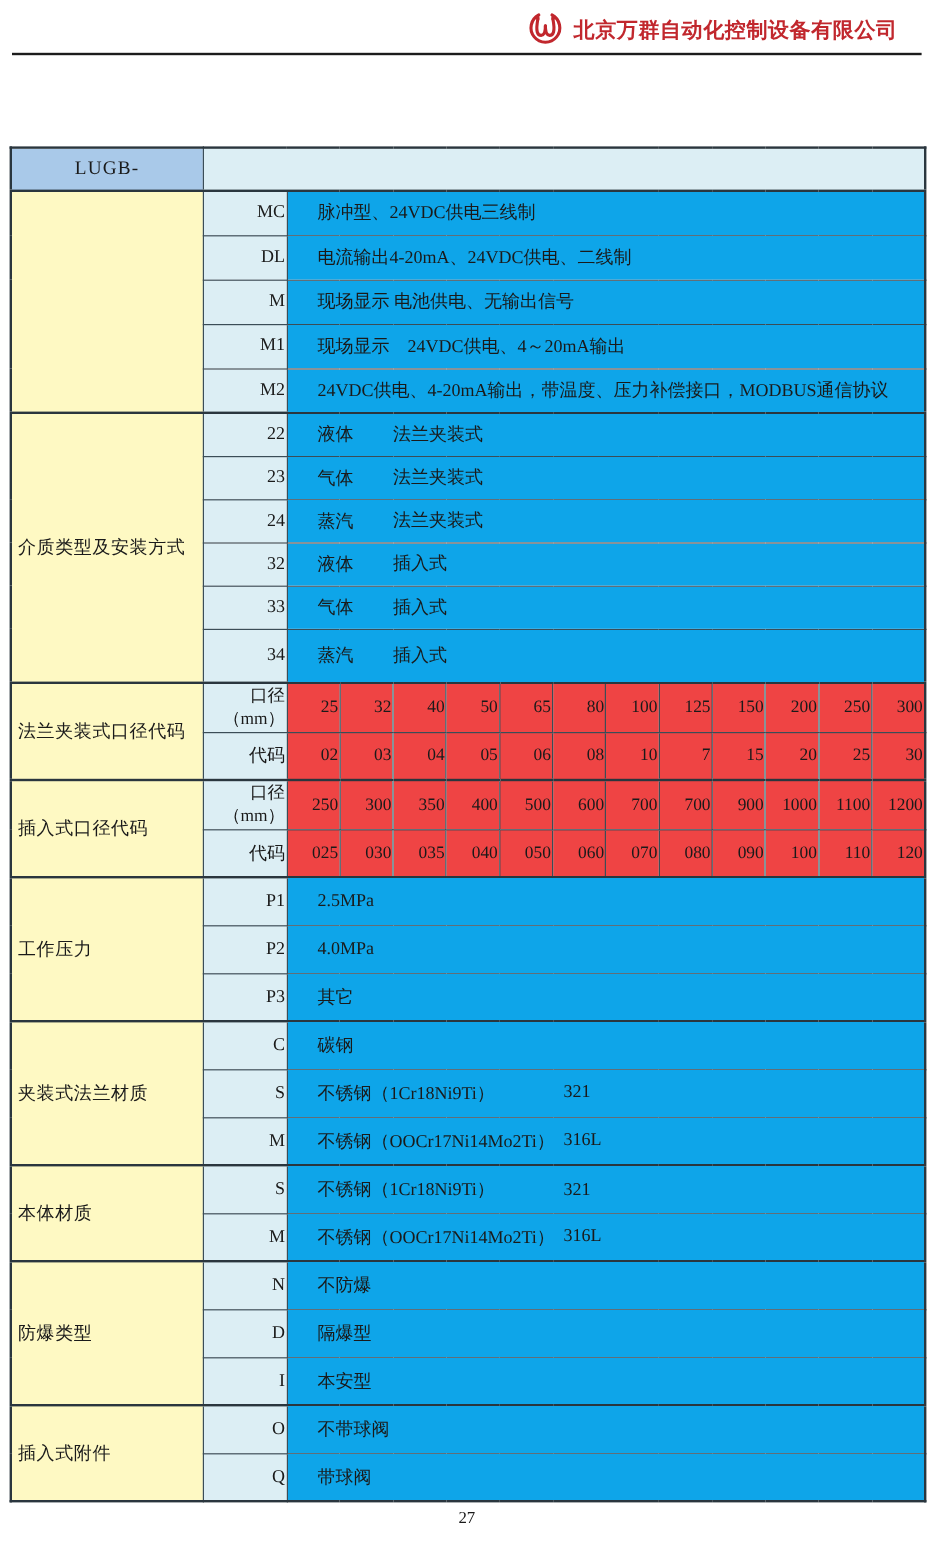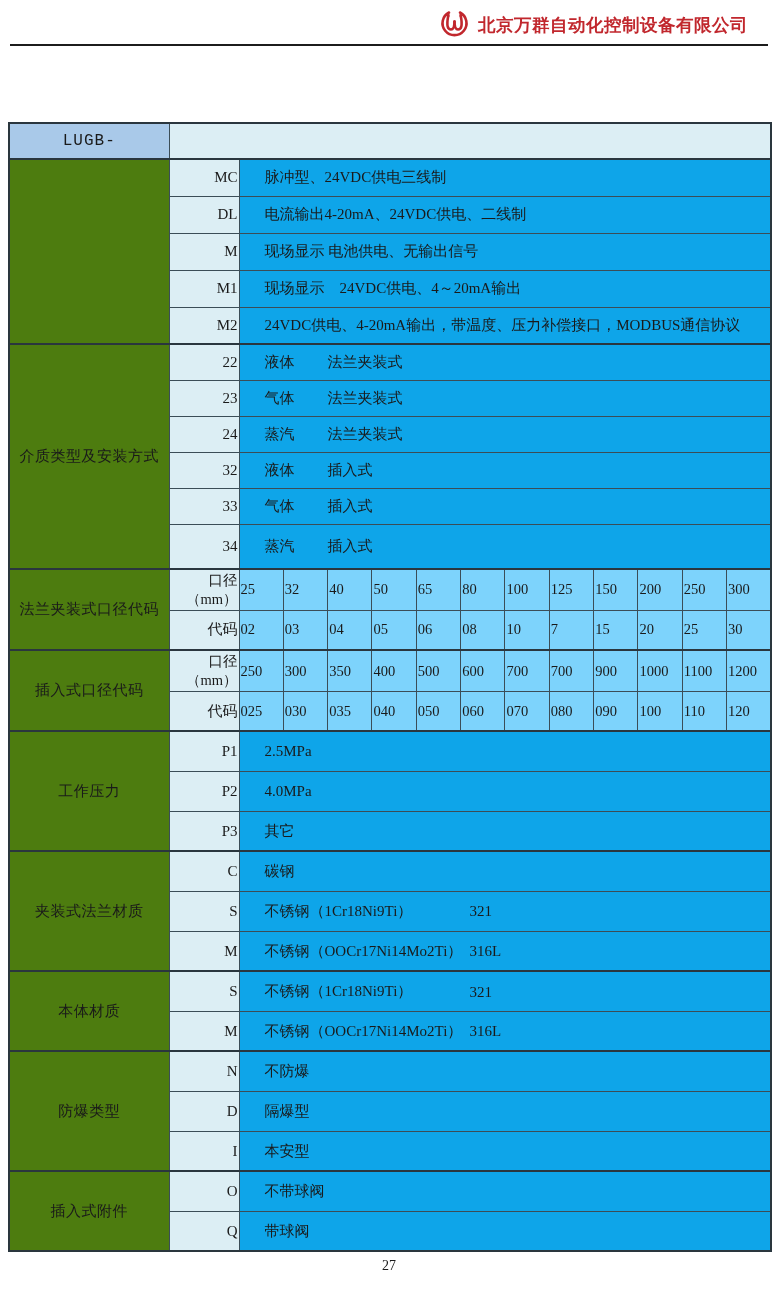--- a/index.html
+++ b/index.html
@@ -53,32 +53,31 @@
     border: 2px solid #2a363e;
   }
   table.spec-table td {
     border: 1px solid #3b4d57;
     vertical-align: middle;
     overflow: hidden;
   }
   tr.group-start td { border-top: 2px solid #2a363e; }
 
   td.category {
-    background: #4d7c0f;
-    text-align: center;
+    background: #fef9c3;
+    text-align: left;
     font-size: 15px;
     padding: 0 5px;
     letter-spacing: 0.5px;
   }
   td.model {
     background: #a9c9e9;
     text-align: center;
     font-size: 16px;
     letter-spacing: 1px;
-    font-family: Liberation Mono, monospace;
   }
   td.blank-content { background: #dceef4; }
   td.code {
     background: #dceef4;
     text-align: right;
     font-size: 15px;
   }
   td.code.two-line {
     white-space: pre-line;
     font-size: 14.5px;
@@ -87,22 +86,22 @@
   td.desc {
     background: #0ea5e9;
     font-size: 15px;
     padding-left: 25px;
     position: relative;
     white-space: nowrap;
   }
   td.desc .mount  { position: absolute; left: 88px;  top: 50%; transform: translateY(-50%); }
   td.desc .grade  { position: absolute; left: 230px; top: 50%; transform: translateY(-50%); }
   td.num {
-    background: #7dd3fc;
-    text-align: left;
+    background: #ef4444;
+    text-align: right;
     font-size: 14.5px;
   }
 
   
   .page-number {
     position: absolute;
     top: 1258px; left: 0;
     width: 778px;
     text-align: center;
     font-size: 14px;

